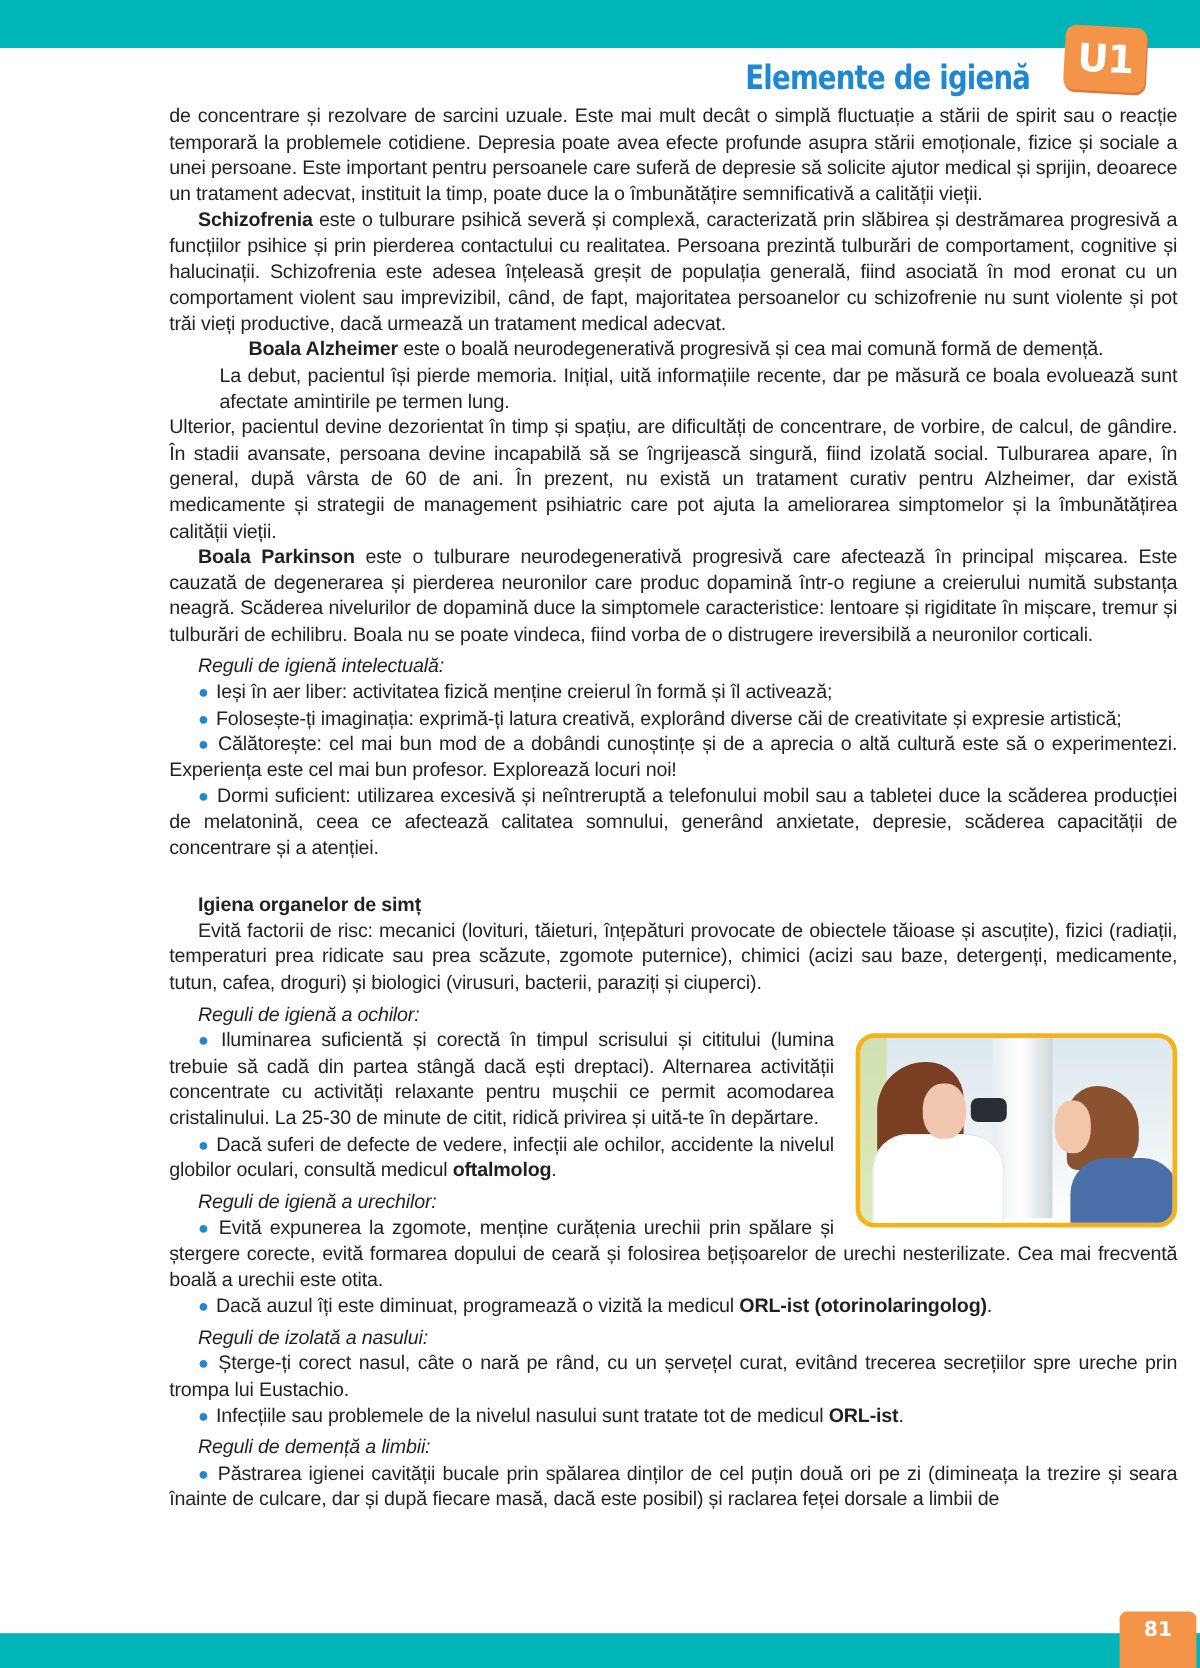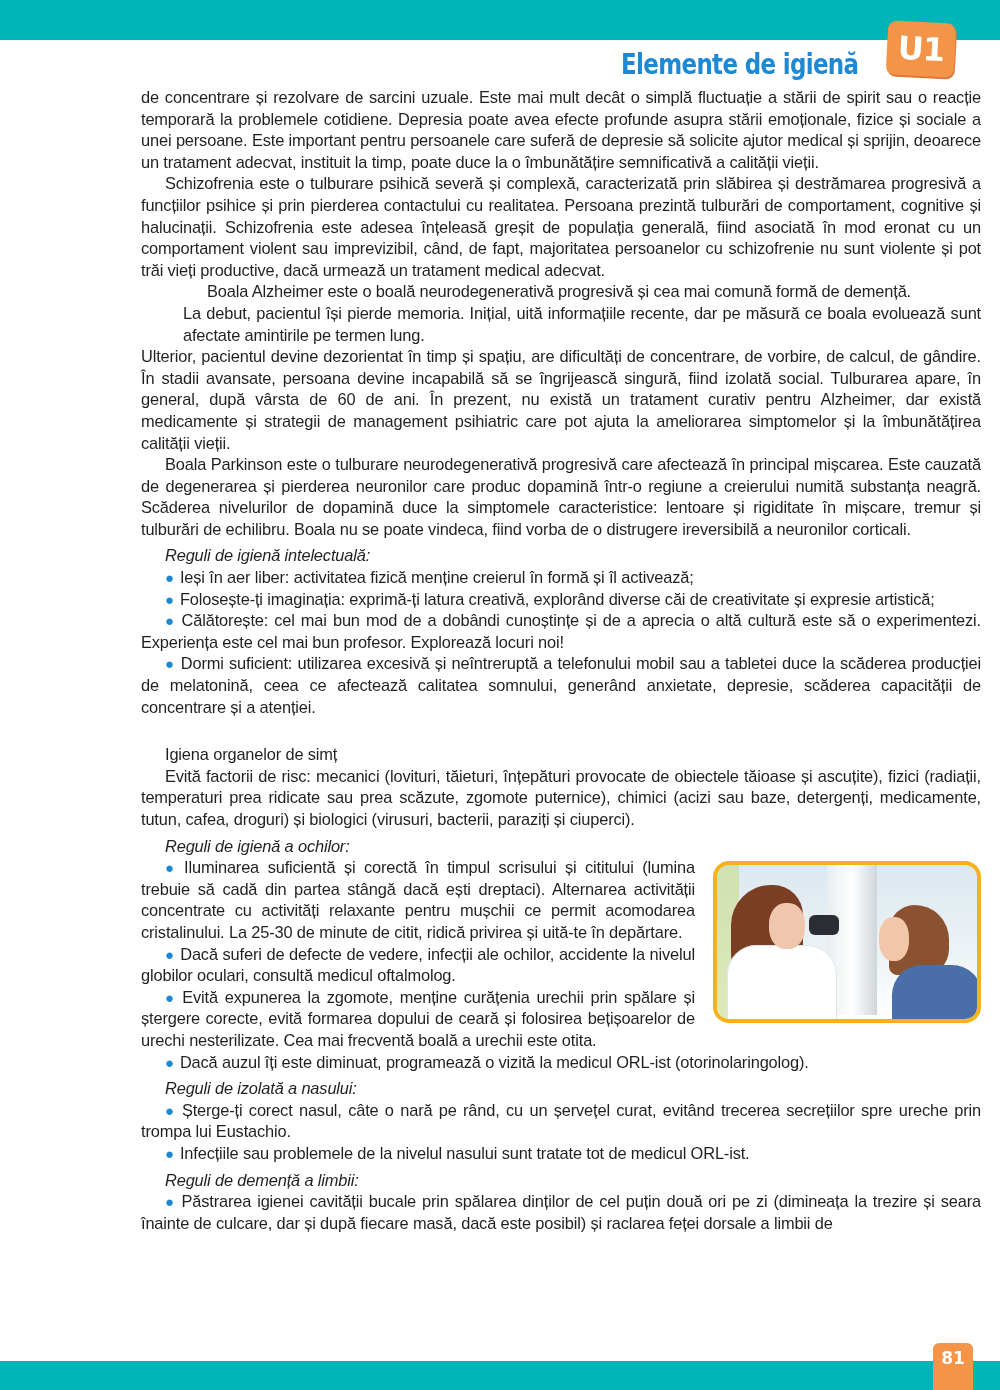--- a/index.html
+++ b/index.html
@@ -16,38 +16,38 @@
     color: #1e88d2; letter-spacing: -0.8px; transform: scaleX(0.82); transform-origin: right center;
   }
   .unit-badge {
     position: absolute; left: 887px; top: 22px; width: 68px; height: 54px;
     background: #f39449; border-radius: 9px; transform: rotate(3deg);
     color: #ffffff; font-family: "DejaVu Sans", sans-serif; font-weight: bold; font-size: 32px;
     display: flex; align-items: center; justify-content: center; letter-spacing: -1px;
     box-shadow: 1px 2px 0 #e0773a;
   }
   .page-num {
-    position: absolute; left: 933px; top: 1343px; width: 40px; height: 47px;
+    position: absolute; left: 933px; top: 1343px; width: 64px; height: 47px;
     background: #f39449; border-radius: 6px 6px 0 0;
     color: #ffffff; font-family: "DejaVu Sans", sans-serif; font-weight: bold; font-size: 17px;
     text-align: center; padding-top: 5px; box-sizing: border-box;
   }
   .content {
     position: absolute; left: 97px; top: 87px; width: 840px;
     font-size: 16.4px; line-height: 21.6px; text-align: justify;
     font-family: "Liberation Sans", sans-serif; letter-spacing: -0.15px; margin-left: 44px;
   }
   .content p { margin: 0; }
   .ind { text-indent: 24px; }
   .ind2 { text-indent: 66px; }
   .alz-body { padding-left: 42px; }
   .gap { margin-top: 5px !important; }
   .gap-lg { margin-top: 26px !important; }
   .it { font-style: italic; }
-  .b { font-weight: normal; }
+  .b { font-weight: bold; }
   .bullet-dot { color: #1e88d2; font-size: 15px; margin-right: 6px; }
   .photo-float {
     float: right; width: 268px; height: 162px; margin: 4px 0 6px 18px;
     border: 4px solid #f6b21b; border-radius: 16px; overflow: hidden; position: relative;
     background: linear-gradient(180deg, #dce8ef 0%, #eef3f6 60%, #ffffff 100%);
     box-sizing: border-box;
   }
   .photo-float .wall-left { position:absolute; left:0; top:0; width:22px; height:100%; background:#c9dc8a; opacity:.6; }
   .photo-float .doctor-hair { position:absolute; left:14px; top:20px; width:72px; height:110px; background:#7a3e22; border-radius:40px 30px 20px 40px; }
   .photo-float .doctor-face { position:absolute; left:52px; top:38px; width:36px; height:46px; background:#f0c7ae; border-radius:45%; }
@@ -93,20 +93,21 @@
     <div class="doctor-coat"></div>
     <div class="doctor-face"></div>
     <div class="lens"></div>
     <div class="patient-hair"></div>
     <div class="patient-top"></div>
     <div class="patient-face"></div>
   </div>
   <p class="ind"><span class="bullet-dot">●</span><span>Iluminarea suficientă și corectă în timpul scrisului și cititului (lumina trebuie să cadă din partea stângă dacă ești dreptaci). Alternarea activității concentrate cu activități relaxante pentru mușchii ce permit acomodarea cristalinului. La 25-30 de minute de citit, ridică privirea și uită-te în depărtare.</span></p>
   <p class="ind"><span class="bullet-dot">●</span><span>Dacă suferi de defecte de vedere, infecții ale ochilor, accidente la nivelul globilor oculari, consultă medicul </span><span class="b">oftalmolog</span><span>.</span></p>
 
+  <p class="ind it gap">Reguli de igienă a urechilor:</p>
   <p class="ind"><span class="bullet-dot">●</span><span>Evită expunerea la zgomote, menține curățenia urechii prin spălare și ștergere corecte, evită formarea dopului de ceară și folosirea bețișoarelor de urechi nesterilizate. Cea mai frecventă boală a urechii este otita.</span></p>
   <p class="ind"><span class="bullet-dot">●</span><span>Dacă auzul îți este diminuat, programează o vizită la medicul </span><span class="b">ORL-ist (otorinolaringolog)</span><span>.</span></p>
 
   <p class="ind it gap">Reguli de izolată a nasului:</p>
   <p class="ind"><span class="bullet-dot">●</span><span>Șterge-ți corect nasul, câte o nară pe rând, cu un șervețel curat, evitând trecerea secrețiilor spre ureche prin trompa lui Eustachio.</span></p>
   <p class="ind"><span class="bullet-dot">●</span><span>Infecțiile sau problemele de la nivelul nasului sunt tratate tot de medicul </span><span class="b">ORL-ist</span><span>.</span></p>
 
   <p class="ind it gap">Reguli de demență a limbii:</p>
   <p class="ind"><span class="bullet-dot">●</span><span>Păstrarea igienei cavității bucale prin spălarea dinților de cel puțin două ori pe zi (dimineața la trezire și seara înainte de culcare, dar și după fiecare masă, dacă este posibil) și raclarea feței dorsale a limbii de</span></p>
 </div>

